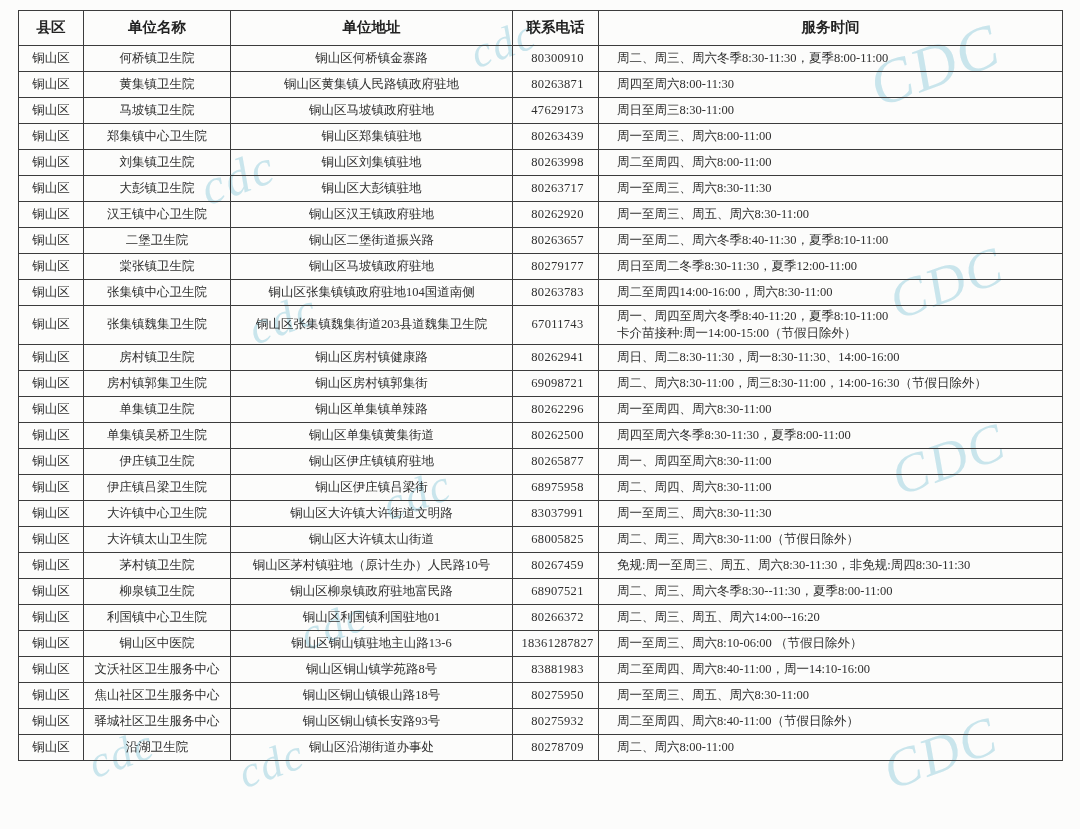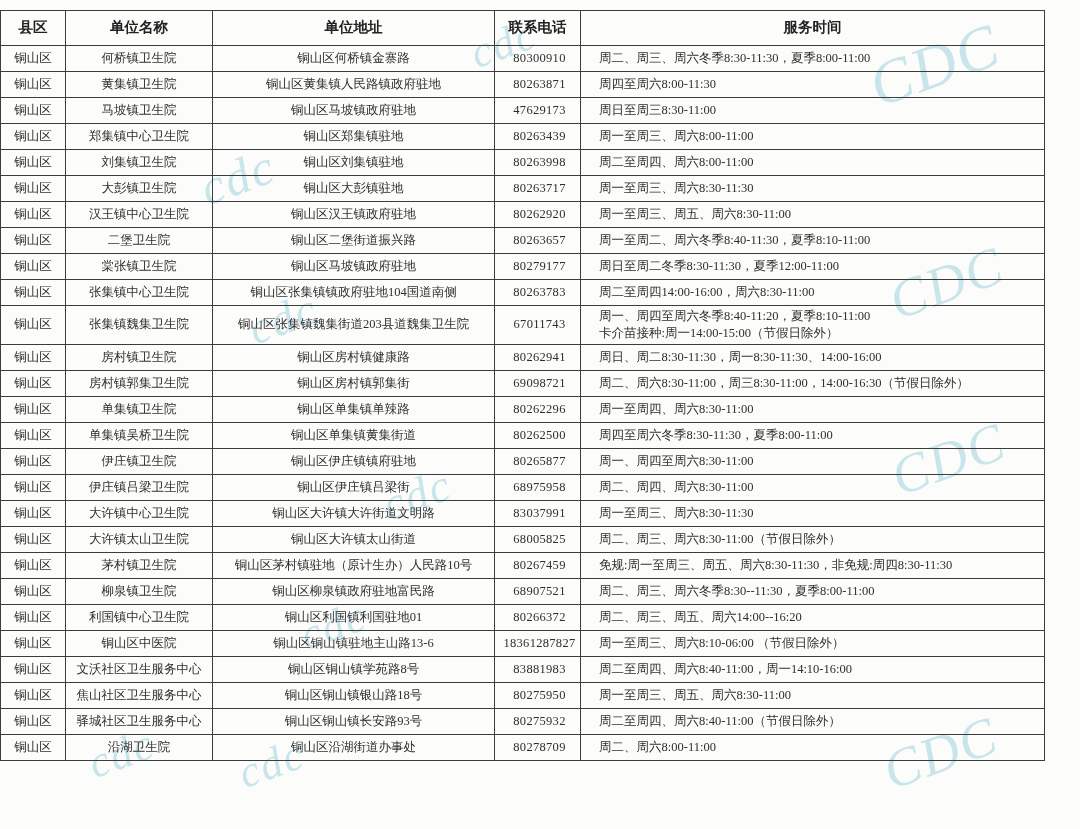--- a/index.html
+++ b/index.html
@@ -16,21 +16,21 @@
   .wm{
     position:absolute;
     font-style:italic;
     font-family:"Liberation Serif","DejaVu Serif",serif;
     color:rgba(125,196,214,0.45);
     white-space:nowrap;
     transform:rotate(-20deg);
     letter-spacing:2px;
   }
   
-  .tbl-wrap{position:absolute;left:0;top:10px;z-index:2;}
+  .tbl-wrap{position:absolute;left:18px;top:10px;z-index:2;}
   table{
     border-collapse:collapse;
     table-layout:fixed;
     width:1044px;
     background:transparent;
   }
   th,td{
     border:1px solid #3c3c3c;
     font-weight:normal;
     font-size:12.5px;

